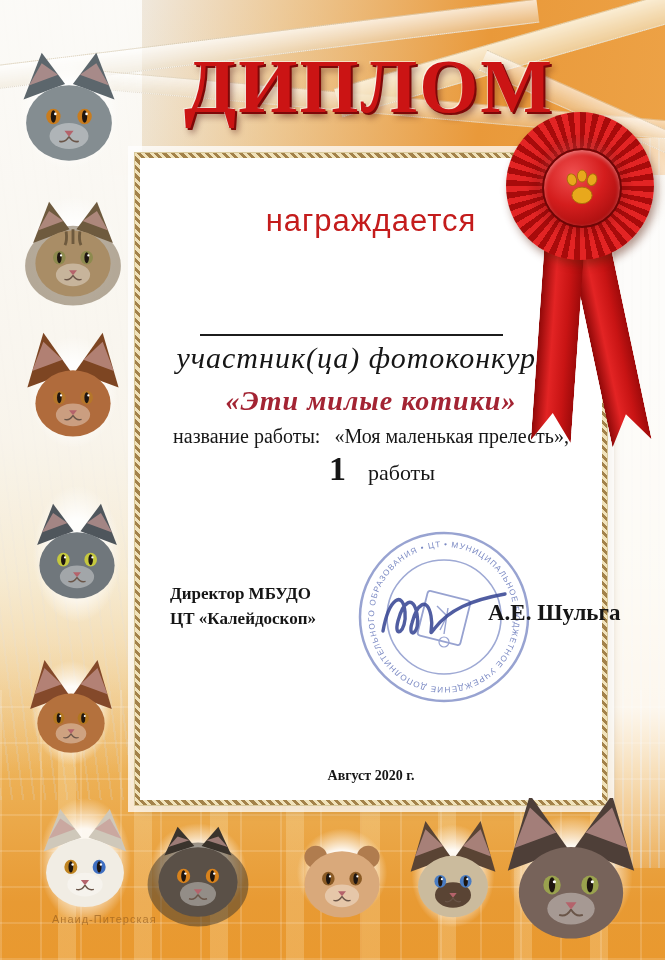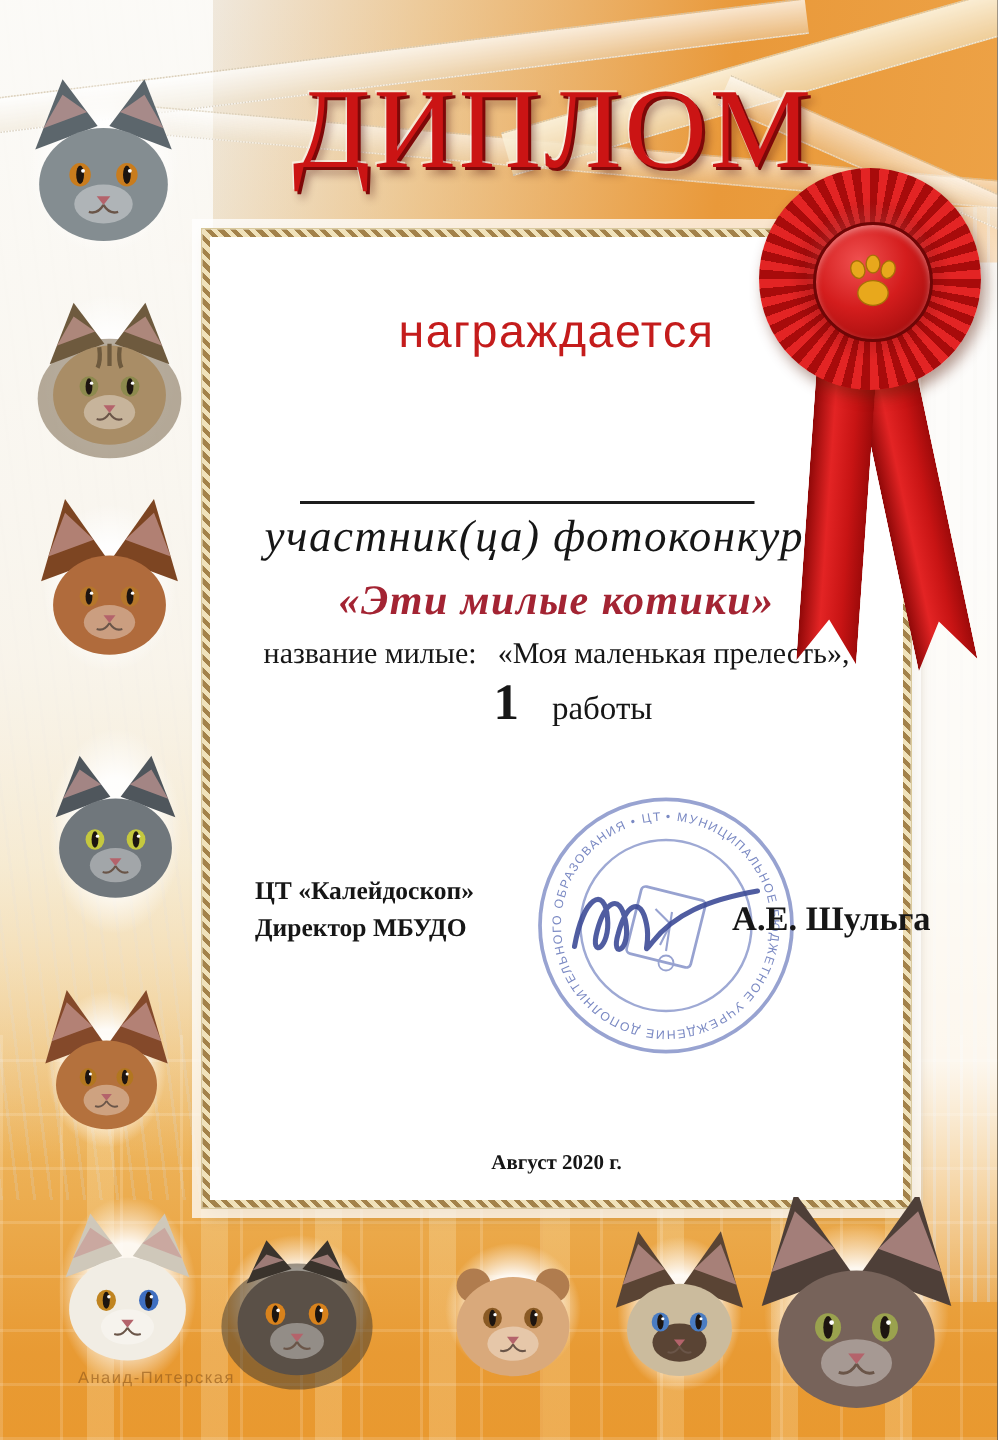--- a/index.html
+++ b/index.html
@@ -46,21 +46,21 @@
   
   .cert-frame{left:135px;top:153px;width:462px;height:642px;background:#fff;
     border:5px solid #c8ab6e;
     border-image:repeating-linear-gradient(45deg,#a3824a 0 3px,#f0e2ba 3px 6px) 5;
     box-shadow:0 0 0 1px #d9c99c,0 0 0 7px rgba(255,255,255,.75),3px 4px 10px rgba(110,70,15,.35);
     z-index:3;}
 
   
   .cert-text{left:135px;width:472px;text-align:center;z-index:5;color:#161616;}
   .title{left:130px;top:48px;width:478px;text-align:center;z-index:4;
-    font-family:"Liberation Serif",serif;font-weight:normal;font-size:76px;line-height:1;
+    font-family:"Liberation Serif",serif;font-weight:bold;font-size:76px;line-height:1;
     color:#cb1414;letter-spacing:2px;
     text-shadow:-1px -1px 0 rgba(255,255,255,.55),2px 2px 0 #7e0808,4px 5px 6px rgba(70,10,10,.45);}
   .award{top:203px;font-family:"Liberation Sans",sans-serif;font-weight:normal;font-size:31px;
     color:#c41c1c;letter-spacing:1px;}
   .name{top:292px;font-weight:bold;font-size:29px;letter-spacing:1px;word-spacing:14px;}
   .name-underline{left:200px;top:334px;width:303px;height:2px;background:#1c1c1c;z-index:5;}
   .participant{top:341px;font-style:italic;font-size:30px;letter-spacing:1px;}
   .contest{top:385px;font-style:italic;font-weight:bold;font-size:28px;color:#a32433;letter-spacing:1px;}
   .workline{top:425px;font-size:20px;}
   .workline .lbl{margin-right:14px;}
@@ -293,30 +293,30 @@
     <path d="M50,70.5 q-3,5 -7.5,3.5 M50,70.5 q3,5 7.5,3.5" stroke="#6a5548" stroke-width="1.2" fill="none"></path>
   </svg>
       </div>
     </div>
 
   <div class="abs cert-text award">награждается</div>
   <div class="abs name-underline"></div>
   <div class="abs cert-text participant">участник(ца) фотоконкурса</div>
   <div class="abs cert-text contest">«Эти милые котики»</div>
   <div class="abs cert-text workline">
-    <span class="lbl">название милые:</span><span>«Моя маленькая прелесть»,</span>
+    <span class="lbl">название работы:</span><span>«Моя маленькая прелесть»,</span>
   </div>
   <div class="abs cert-text placeline">
     <span class="num">1</span>
     <span>работы</span>
   </div>
 
   <div class="abs director">
+    <div>Директор МБУДО</div>
     <div>ЦТ «Калейдоскоп»</div>
-    <div>Директор МБУДО</div>
   </div>
 
   <svg class="abs stamp" viewBox="0 0 182 182">
     <defs>
       <path id="stampCircle" d="M 91,21 a 70,70 0 1,1 -0.01,0 z"></path>
     </defs>
     <circle cx="91" cy="91" r="84" fill="none" stroke="#7b89c4" stroke-width="2.5" opacity=".85"></circle>
     <circle cx="91" cy="91" r="57" fill="none" stroke="#7b89c4" stroke-width="1.6" opacity=".8"></circle>
     <text font-family="Liberation Sans, sans-serif" font-size="8.2" fill="#6f7fbe" letter-spacing="1">
       <textPath href="#stampCircle">• МУНИЦИПАЛЬНОЕ БЮДЖЕТНОЕ УЧРЕЖДЕНИЕ ДОПОЛНИТЕЛЬНОГО ОБРАЗОВАНИЯ • ЦТ «КАЛЕЙДОСКОП» •</textPath>

